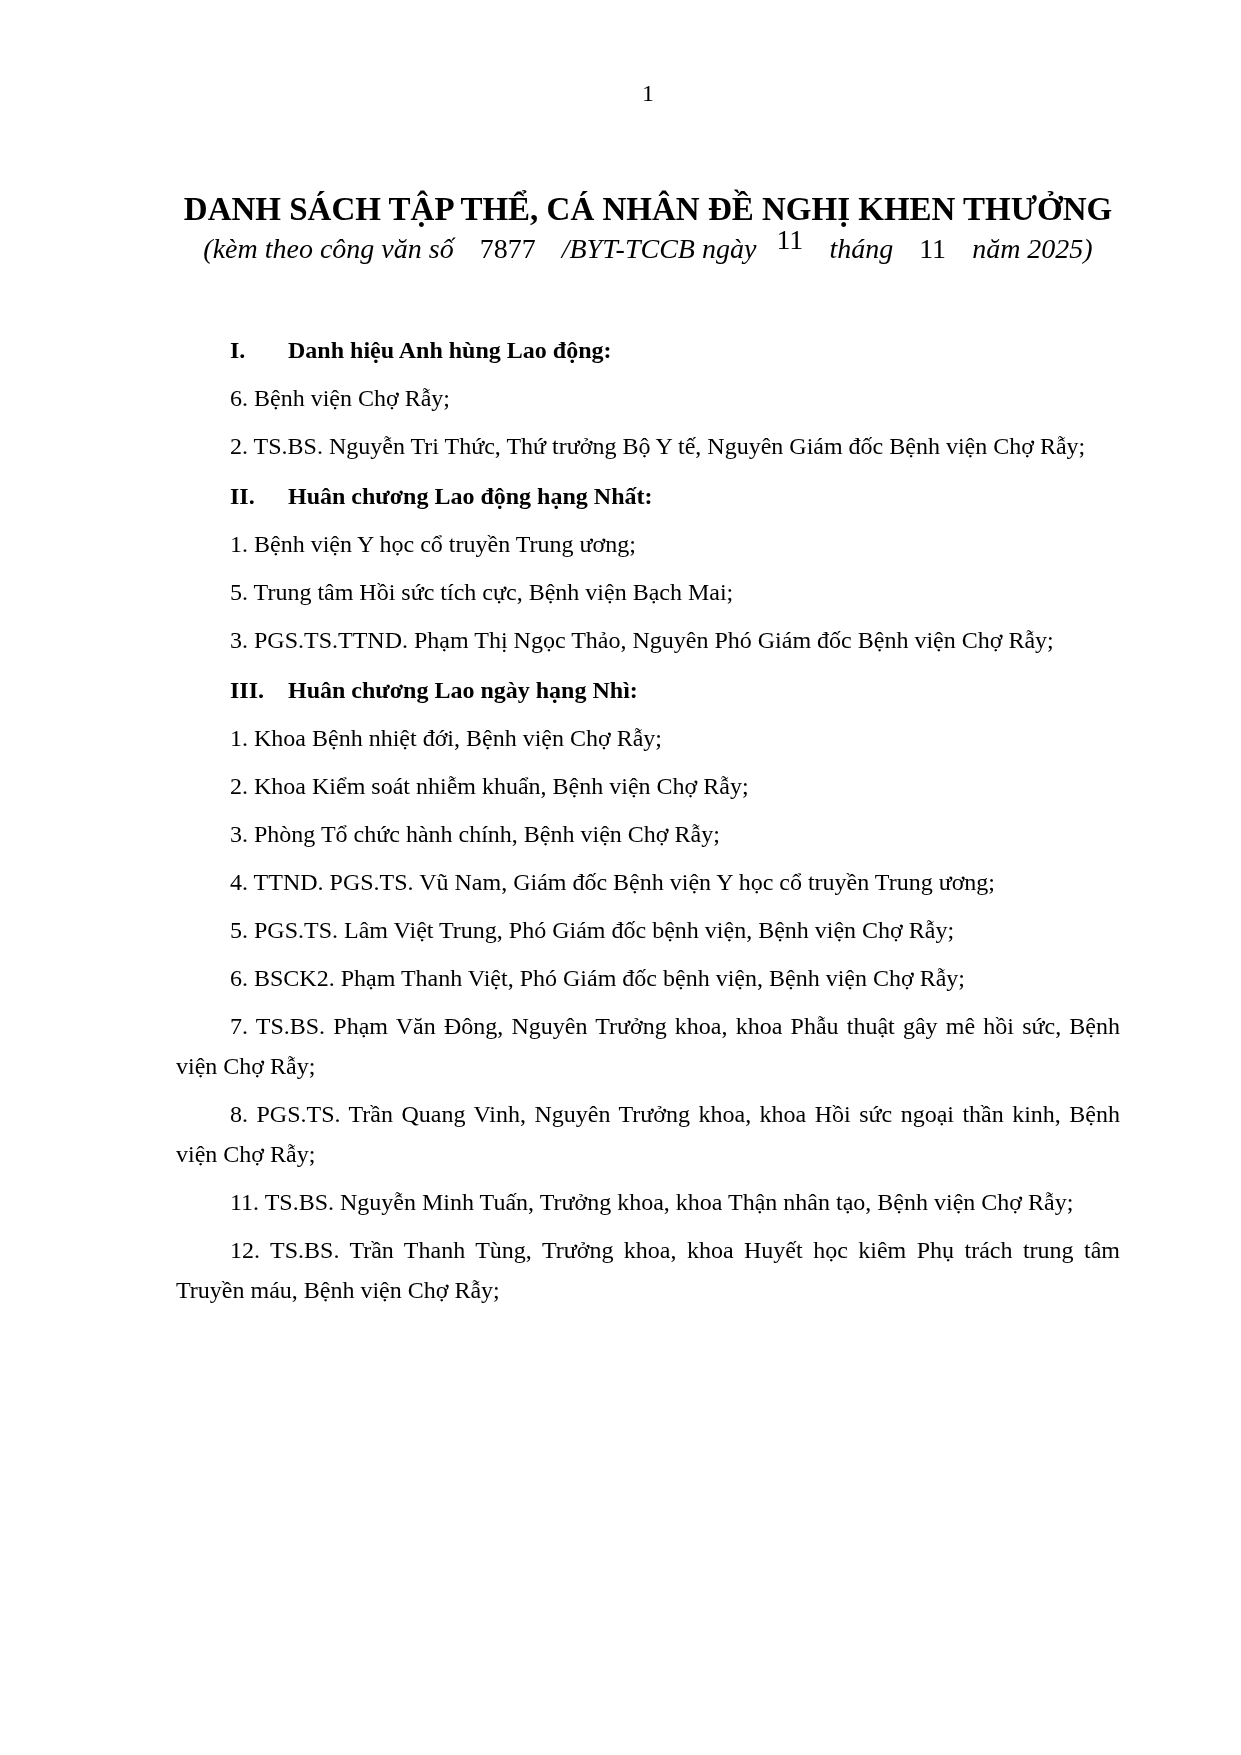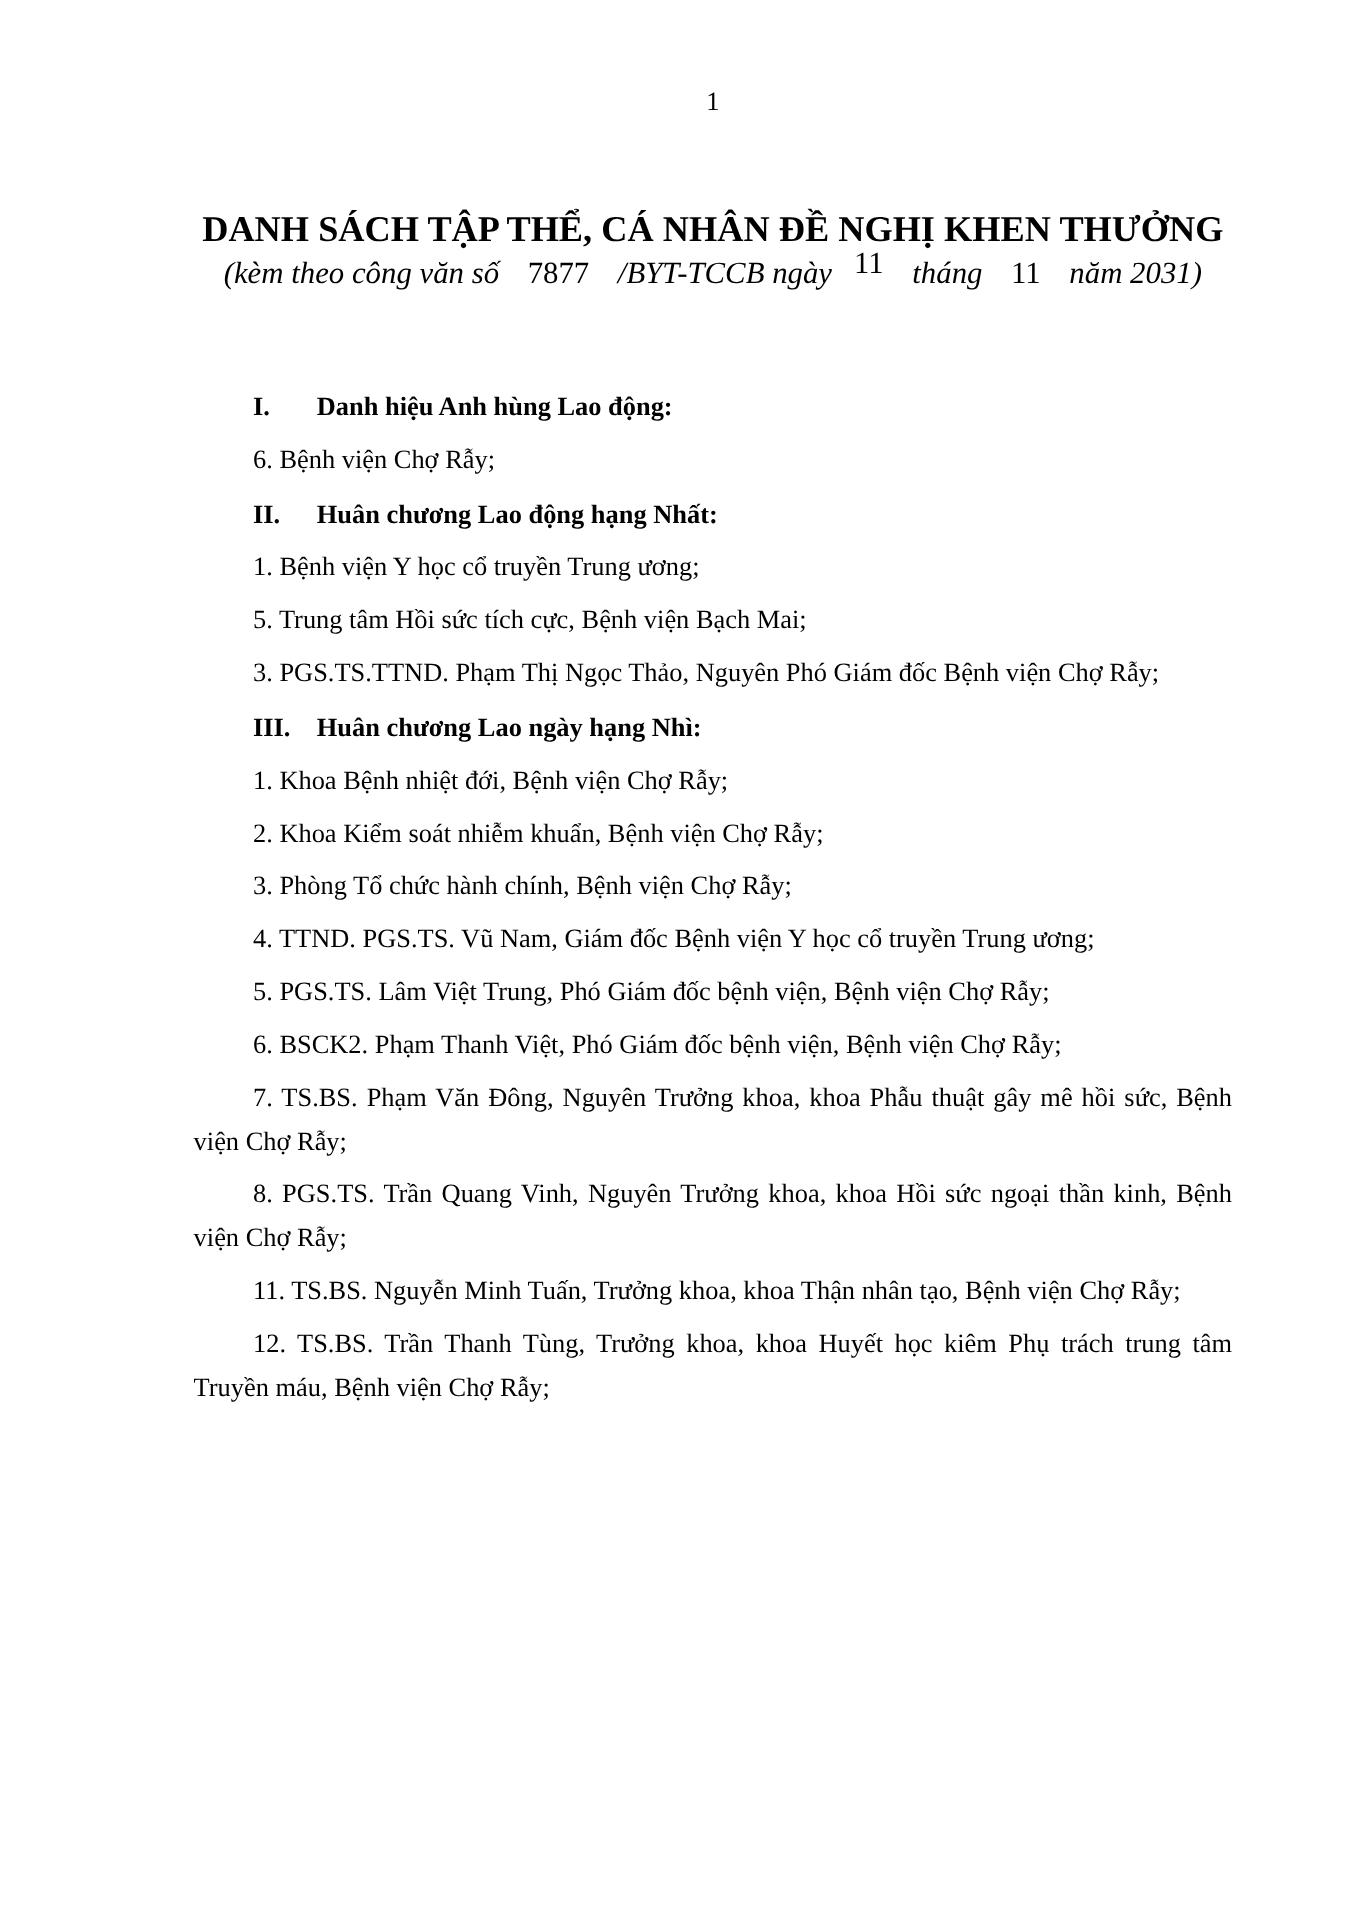--- a/index.html
+++ b/index.html
@@ -43,21 +43,21 @@
   .doc-subtitle .fill-num {
     font-style: normal;
     margin: 0 26px;
   }
   .doc-subtitle .fill-num.raised {
     position: relative;
     top: -9px;
     margin-left: 20px;
   }
   .content {
-    margin-top: 80px;
+    margin-top: 60px;
     font-size: 24px;
   }
   .content p {
     margin: 8px 0 0 0;
     line-height: 40px;
     text-align: justify;
     text-indent: 54px;
   }
   .content p.section-heading {
     margin-top: 10px;
@@ -72,28 +72,29 @@
 </style>
 </head>
 <body>
 
 <div class="page">
 
   <div class="page-number">1</div>
 
   <div class="doc-title">DANH SÁCH TẬP THỂ, CÁ NHÂN ĐỀ NGHỊ KHEN THƯỞNG</div>
 
-  <div class="doc-subtitle"><span>(kèm theo công văn số</span><span class="fill-num">7877</span><span>/BYT-TCCB ngày</span><span class="fill-num raised">11</span><span>tháng</span><span class="fill-num">11</span><span>năm</span> <span>2031)</span></div>
+  <div class="doc-subtitle"><span>(kèm theo công văn số</span><span class="fill-num">7877</span><span>/BYT-TCCB ngày</span><span class="fill-num raised">11</span><span>tháng</span><span class="fill-num">11</span><span>năm</span> <span>2025)</span></div>
 
   <div class="content">
 
     <p class="section-heading">
       <span class="marker">I.</span><span>Danh hiệu Anh hùng Lao động:</span>
     </p>
     <p class="item">6. Bệnh viện Chợ Rẫy;</p>
+    <p class="item">2. TS.BS. Nguyễn Tri Thức, Thứ trưởng Bộ Y tế, Nguyên Giám đốc Bệnh viện Chợ Rẫy;</p>
 
     <p class="section-heading">
       <span class="marker">II.</span><span>Huân chương Lao động hạng Nhất:</span>
     </p>
     <p class="item">1. Bệnh viện Y học cổ truyền Trung ương;</p>
     <p class="item">5. Trung tâm Hồi sức tích cực, Bệnh viện Bạch Mai;</p>
     <p class="item">3. PGS.TS.TTND. Phạm Thị Ngọc Thảo, Nguyên Phó Giám đốc Bệnh viện Chợ Rẫy;</p>
 
     <p class="section-heading">
       <span class="marker">III.</span><span>Huân chương Lao ngày hạng Nhì:</span>

